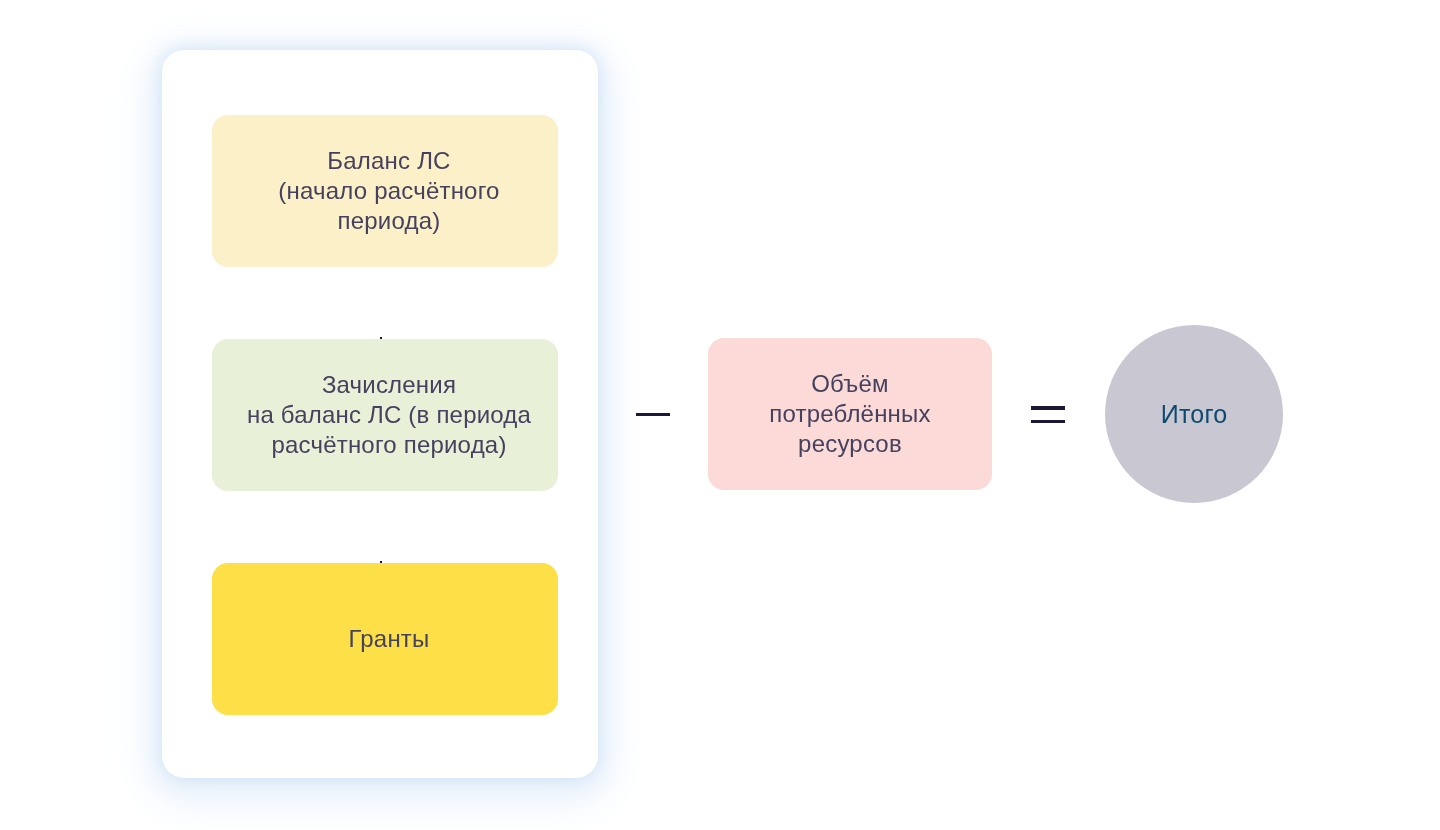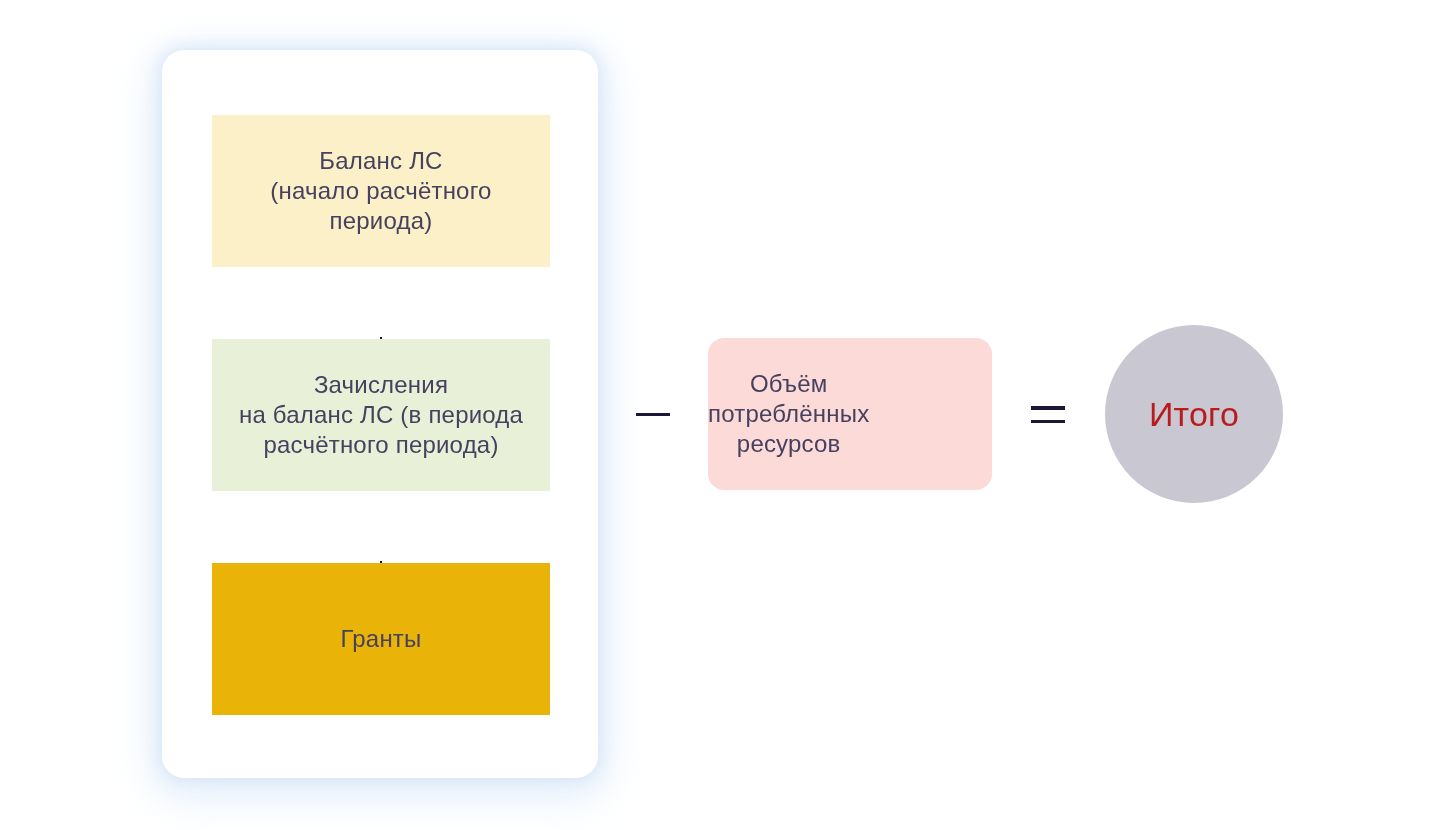--- a/index.html
+++ b/index.html
@@ -24,25 +24,26 @@
     background: #ffffff;
     border-radius: 22px;
     box-shadow: 0 0 16px 2px rgba(190, 216, 244, 0.55),
                 0 10px 42px 10px rgba(190, 216, 244, 0.40);
   }
   .term-box {
     position: absolute;
     left: 50px;
     width: 338px;
     height: 152px;
-    border-radius: 0;
+    border-radius: 16px;
     display: flex;
     align-items: center;
     justify-content: center;
     text-align: center;
+    padding-left: 8px;
   }
   .term-box.t0 { top: 65px; }
   .term-box.t1 { top: 289px; }
   .term-box.t2 { top: 513px; }
   .box-label {
     font-size: 24px;
     line-height: 30px;
     color: #46415f;
     white-space: pre-line;
     letter-spacing: 0.2px;
@@ -81,37 +82,38 @@
   .equals-icon .h2 { top: 13.5px; left: 0; width: 34px; height: 3.5px; }
   .consumed-box {
     position: absolute;
     left: 708px;
     top: 338px;
     width: 284px;
     height: 152px;
     border-radius: 16px;
     display: flex;
     align-items: center;
+    justify-content: center;
     text-align: center;
   }
   .total-circle {
     position: absolute;
     left: 1105px;
     top: 325px;
     width: 178px;
     height: 178px;
     border-radius: 50%;
     display: flex;
     align-items: center;
     justify-content: center;
     text-align: center;
   }
   .total-circle .box-label {
-    font-size: 34px;
-    color: #b91c1c;
+    font-size: 25px;
+    color: #0c4a6e;
   }
 </style>
 </head>
 <body>
 
 <div class="canvas">
 
   <div class="sum-card">
 
     <div class="term-box t0" style="background-color: rgb(251, 240, 200);">
@@ -129,21 +131,21 @@
       <div class="box-label">Зачисления
 на баланс ЛС (в периода
 расчётного периода)</div>
     </div>
 
     <div class="op plus-icon p1">
       <div class="bar h"></div>
       <div class="bar v"></div>
     </div>
 
-    <div class="term-box t2" style="background-color: #eab308;">
+    <div class="term-box t2" style="background-color: #fde047;">
       <div class="box-label">Гранты</div>
     </div>
 
   </div>
 
   <div class="op minus-icon">
     <div class="bar h"></div>
   </div>
 
   <div class="consumed-box" style="background-color: rgb(251, 218, 216);">

